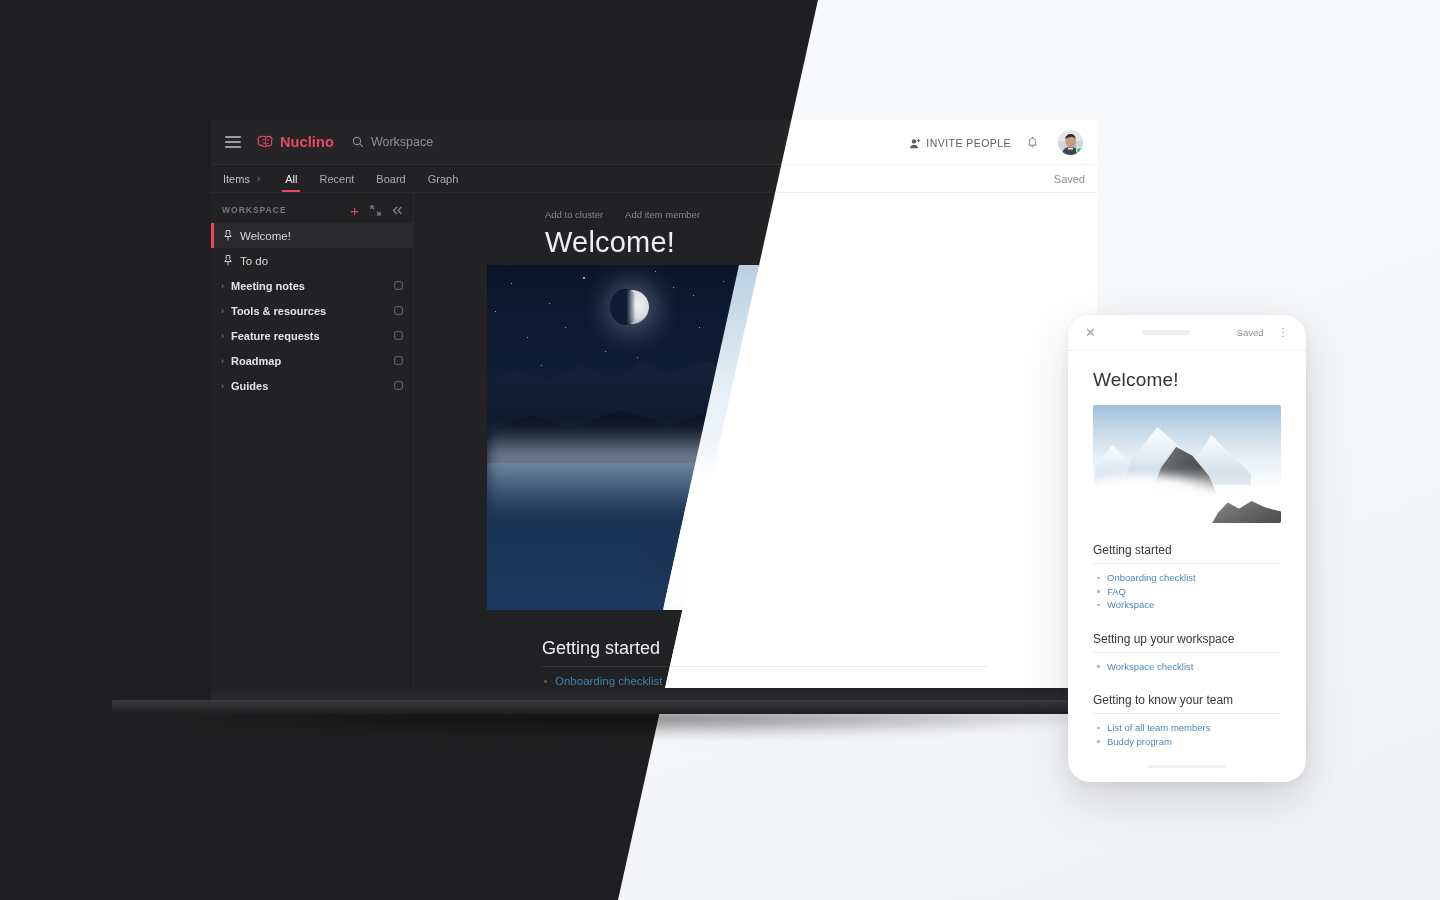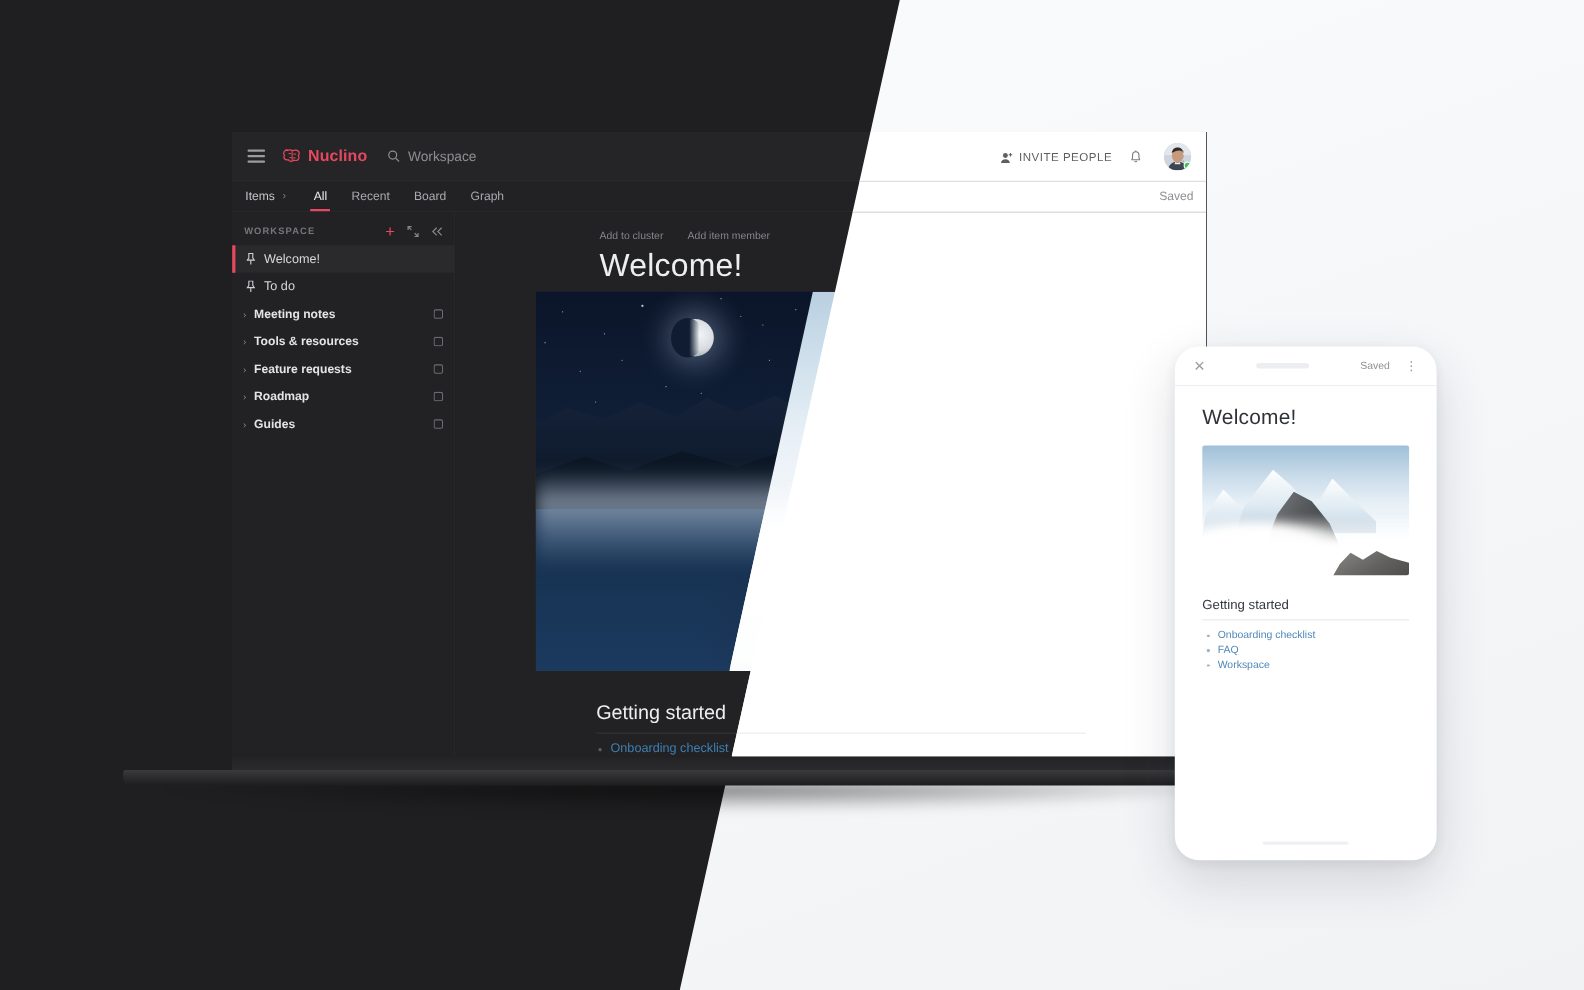--- a/index.html
+++ b/index.html
@@ -816,19 +816,34 @@
       <div class="ph-section">
         <div class="ph-h2">Getting started</div>
         <div class="ph-rule"></div>
         <ul class="ph-list">
           <li class="ph-li">Onboarding checklist</li>
           <li class="ph-li">FAQ</li>
           <li class="ph-li">Workspace</li>
         </ul>
       </div>
 
-
+      <div class="ph-section">
+        <div class="ph-h2">Setting up your workspace</div>
+        <div class="ph-rule"></div>
+        <ul class="ph-list">
+          <li class="ph-li">Workspace checklist</li>
+        </ul>
+      </div>
+
+      <div class="ph-section">
+        <div class="ph-h2">Getting to know your team</div>
+        <div class="ph-rule"></div>
+        <ul class="ph-list">
+          <li class="ph-li">List of all team members</li>
+          <li class="ph-li">Buddy program</li>
+        </ul>
+      </div>
     </div>
 
     <div class="ph-home"></div>
   </div>
 
 </div>
 
 </body></html>

